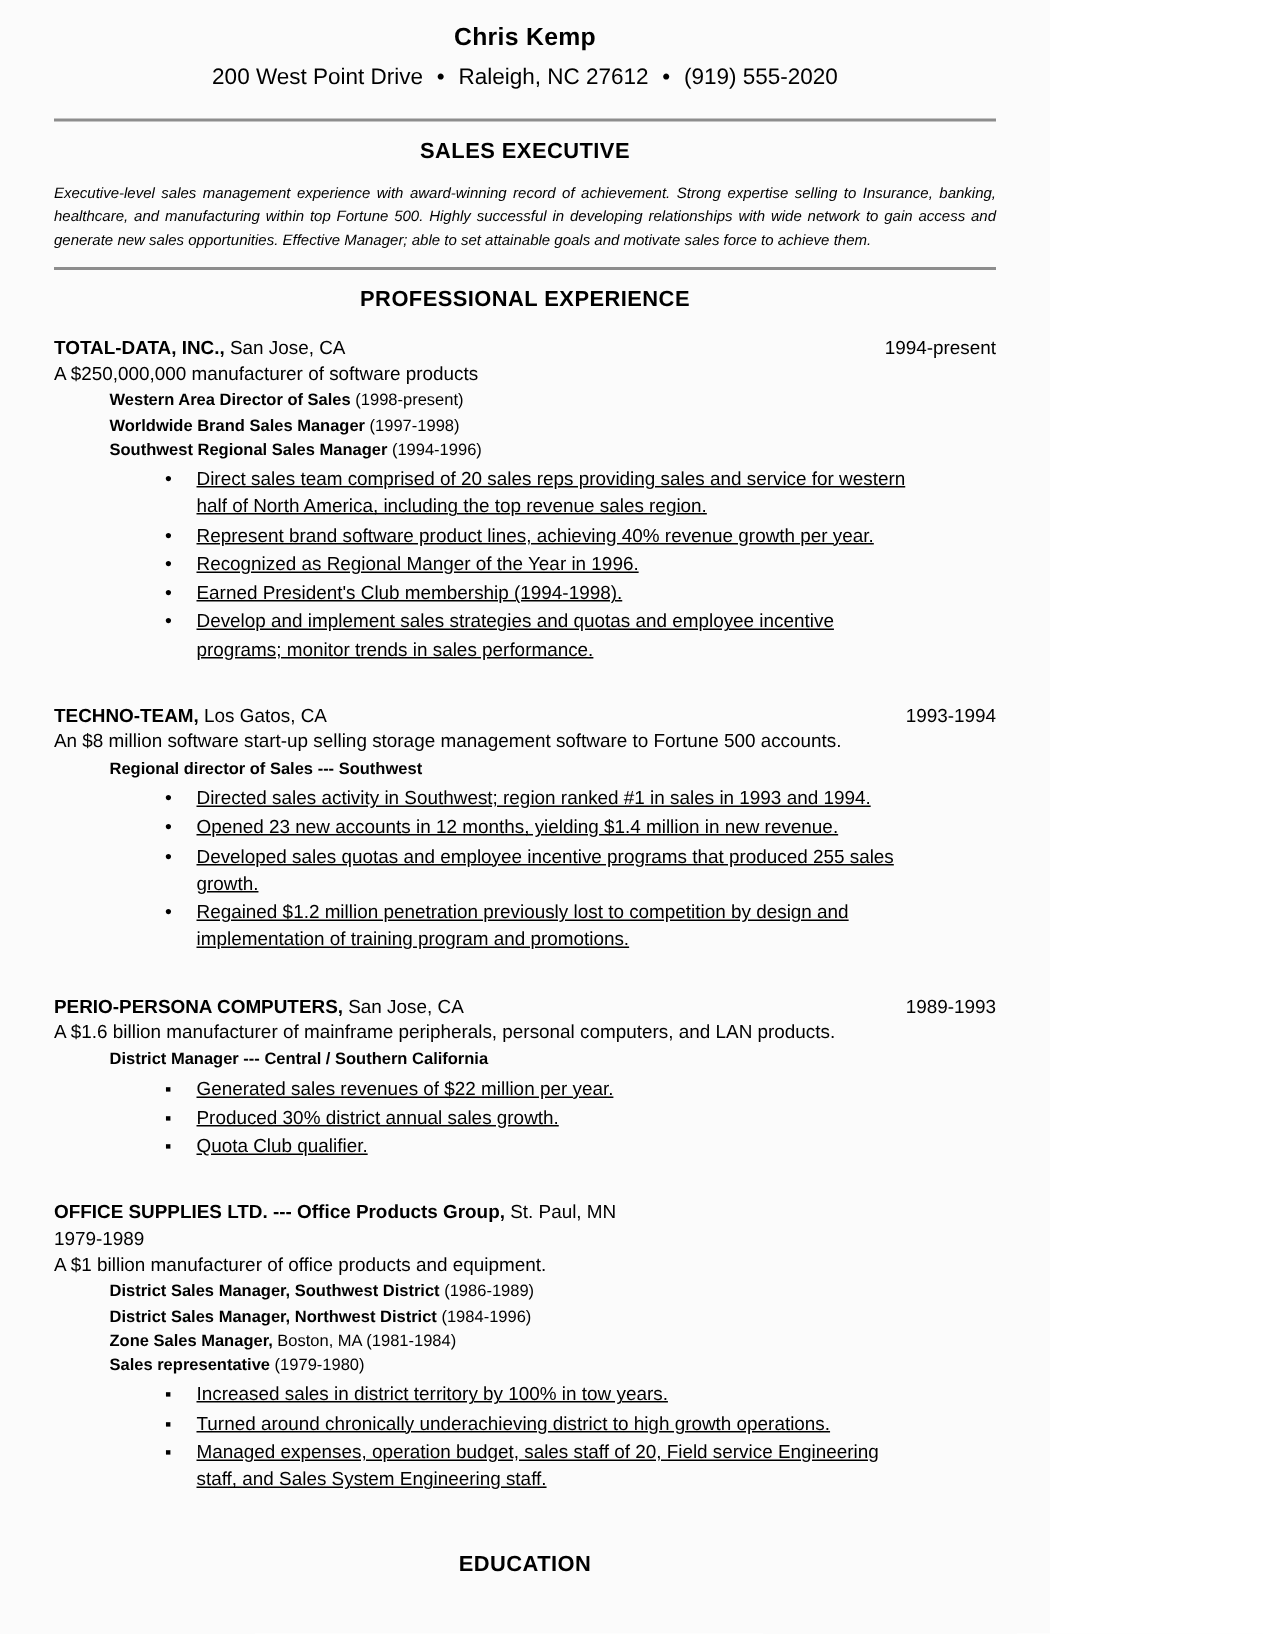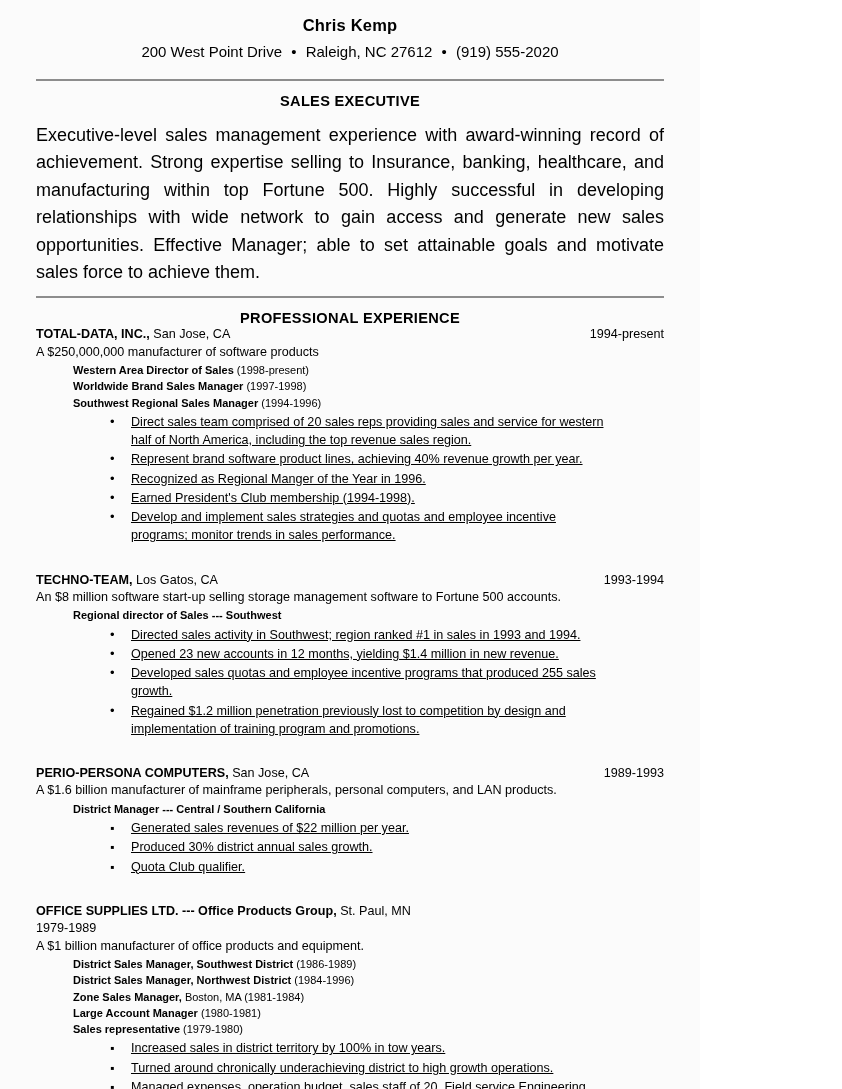--- a/index.html
+++ b/index.html
@@ -61,32 +61,33 @@
     font-weight: bold;
     letter-spacing: 0.3px;
     margin: 12px 0 0 0;
   }
   .section-title.edu {
     margin-top: 40px;
   }
 
   
   .summary {
-    font-size: 18px;
+    font-size: 10px;
     line-height: 1.52;
     text-align: justify;
     margin: 13px 0 0 0;
+    font-style: italic;
   }
 
   
   .job {
     margin-top: 27px;
   }
   .job.first {
-    margin-top: 0;
+    margin-top: 16px;
   }
   .job-head {
     display: flex;
     justify-content: space-between;
     align-items: flex-start;
     font-size: 12.6px;
     line-height: 1.38;
   }
   .job-head .who {
     flex: 1 1 auto;
@@ -234,21 +235,20 @@
           <div class="job-head">
             <div class="who"><span class="org">OFFICE SUPPLIES LTD. --- Office Products Group,</span><span> St. Paul, MN</span></div>
             <div class="dates"></div>
           </div>
           <div class="dates-own-line">1979-1989</div>
           <div class="blurb">A $1 billion manufacturer of office products and equipment.</div>
           <ul class="titles">
             <li><span class="t">District Sales Manager, Southwest District</span><span> (1986-1989)</span></li>
             <li><span class="t">District Sales Manager, Northwest District</span><span> (1984-1996)</span></li>
             <li><span class="t">Zone Sales Manager,</span><span> Boston, MA (1981-1984)</span></li>
-            <li><span class="t">Large Account Manager</span><span> (1980-1981)</span></li>
             <li><span class="t">Sales representative</span><span> (1979-1980)</span></li>
           </ul>
           <ul class="bullets square">
             <li>Increased sales in district territory by 100% in tow years.</li>
             <li>Turned around chronically underachieving district to high growth operations.</li>
             <li>Managed expenses, operation budget, sales staff of 20, Field service Engineering staff, and Sales System Engineering staff.</li>
           </ul>
         </div>
       </div>
 

